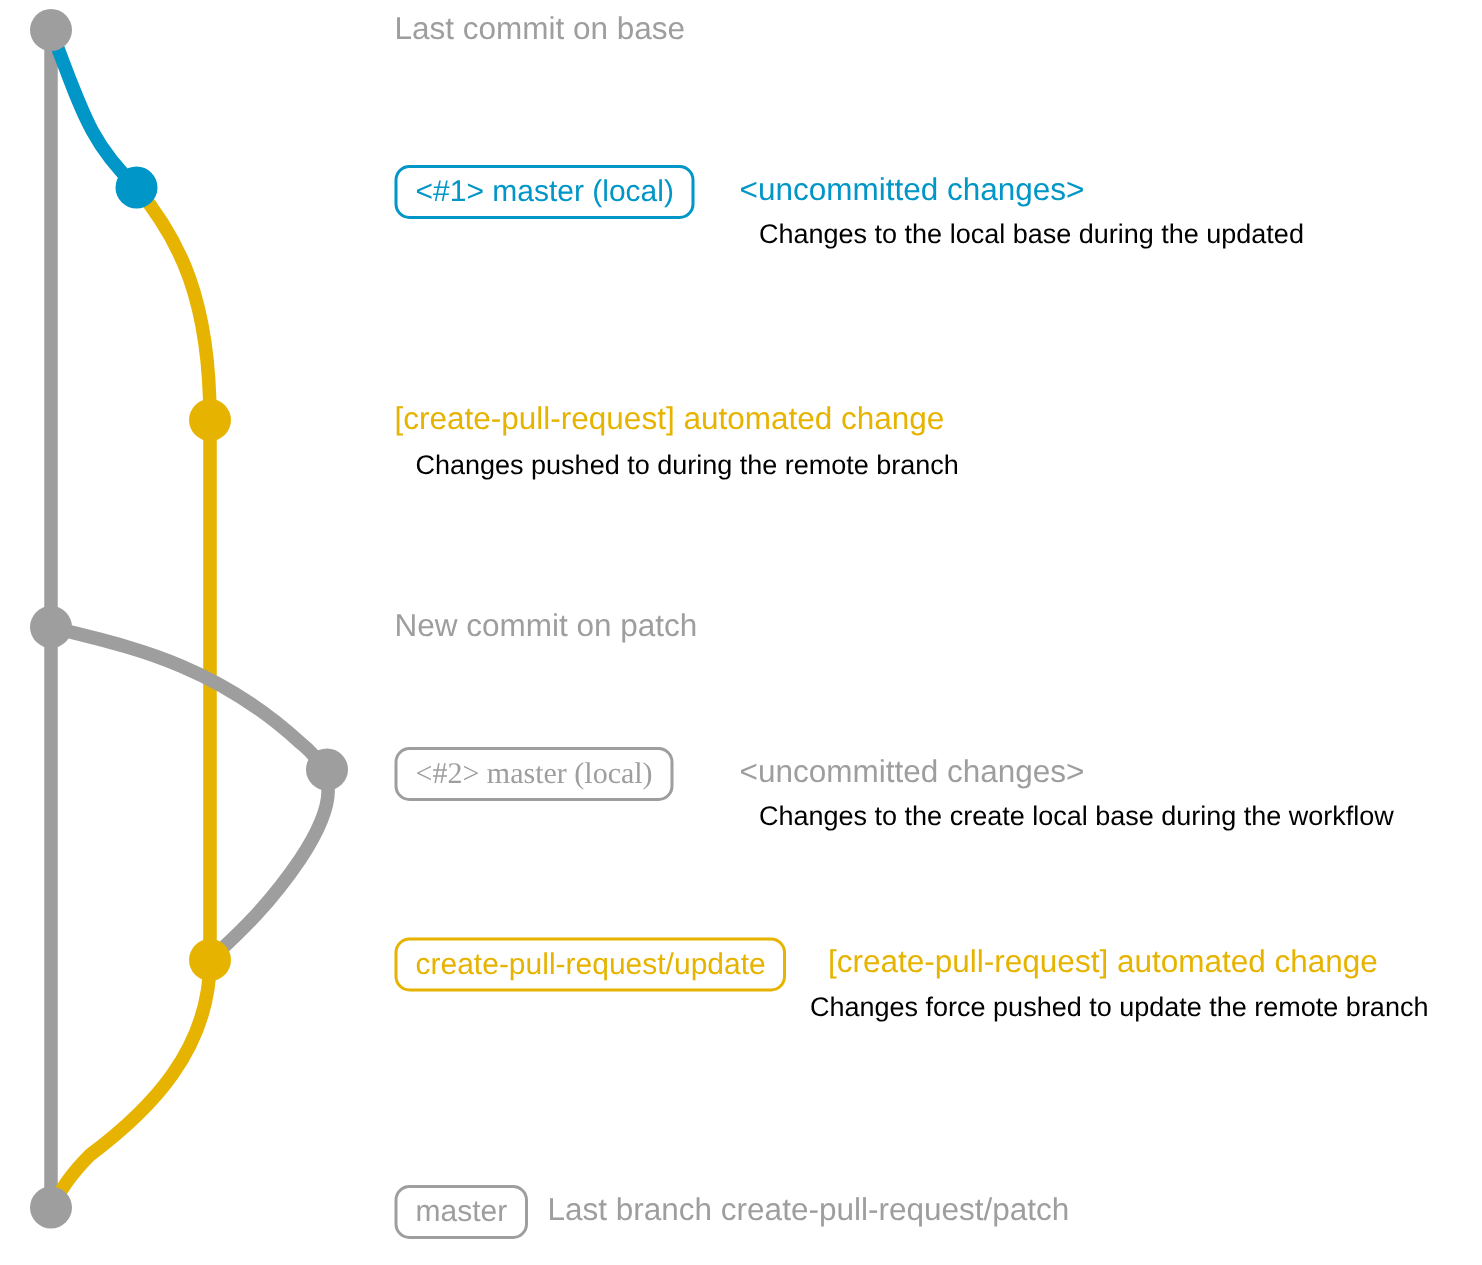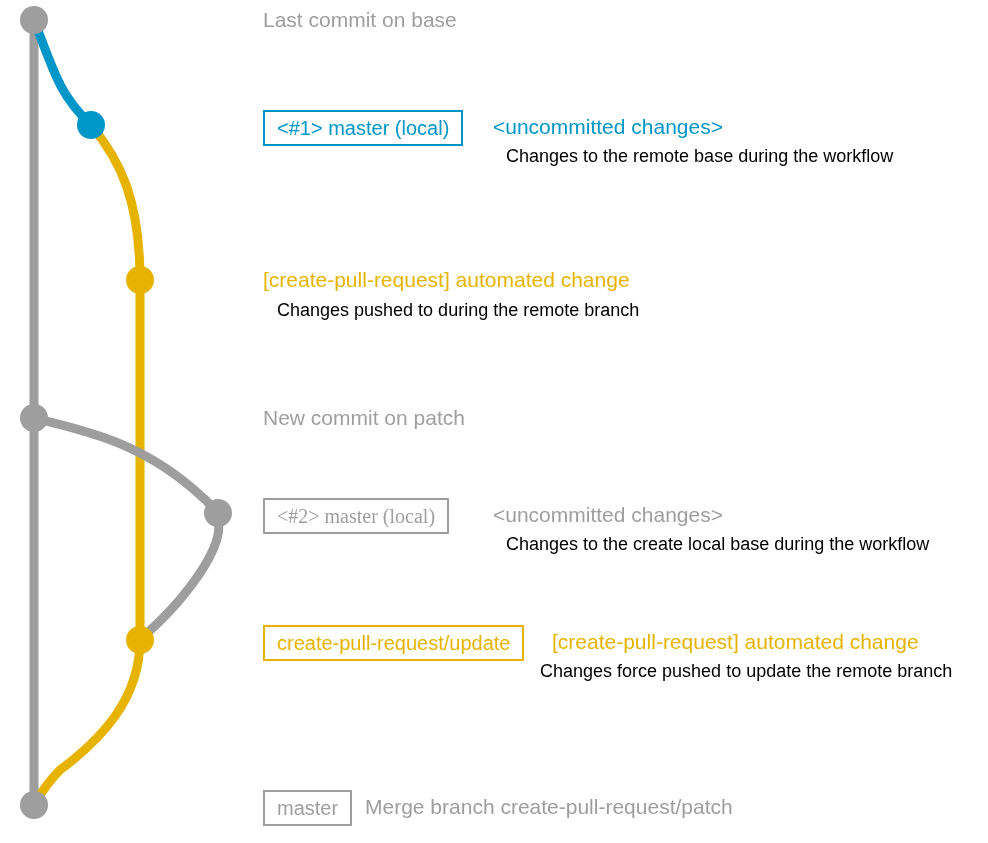--- a/index.html
+++ b/index.html
@@ -15,21 +15,21 @@
     width: 988px;
     height: 843px;
   }
   svg.graph {
     position: absolute;
     left: 0; top: 0;
   }
   .pill {
     position: absolute;
     border: 2px solid;
-    border-radius: 0;
+    border-radius: 10px;
     padding: 4px 12px 4px 12px;
     font-size: 20px;
     line-height: 24px;
     white-space: nowrap;
   }
   .txt {
     position: absolute;
     font-size: 21px;
     line-height: 24px;
     white-space: nowrap;
@@ -68,26 +68,26 @@
         <circle cx="218" cy="513" r="14" fill="#9e9e9e"></circle>
         <circle cx="140" cy="640" r="14" fill="#e6b400"></circle>
         <circle cx="34" cy="805" r="14" fill="#9e9e9e"></circle>
       </g>
   </svg>
 
   <div id="labels">
       <div class="txt gray" style="left: 263px; top: 8px;">Last commit on base</div>
       <div class="pill blue b-blue" style="left: 263px; top: 110px;">&lt;#1&gt; master (local)</div>
       <div class="txt blue" style="left: 493px; top: 115px;">&lt;uncommitted changes&gt;</div>
-      <div class="sub" style="left: 506px; top: 146px;">Changes to the remote base during the workflow</div>
+      <div class="sub" style="left: 506px; top: 146px;">Changes to the local base during the updated</div>
       <div class="txt gold" style="left: 263px; top: 268px;">[create-pull-request] automated change</div>
       <div class="sub" style="left: 277px; top: 300px;">Changes pushed to during the remote branch</div>
       <div class="txt gray" style="left: 263px; top: 406px;">New commit on patch</div>
       <div class="pill gray b-gray" style="left: 263px; top: 498px; font-family: Liberation Serif, serif;">&lt;#2&gt; master (local)</div>
       <div class="txt gray" style="left: 493px; top: 503px;">&lt;uncommitted changes&gt;</div>
       <div class="sub" style="left: 506px; top: 534px;">Changes to the create local base during the workflow</div>
       <div class="pill gold b-gold" style="left: 263px; top: 625px;">create-pull-request/update</div>
       <div class="txt gold" style="left: 552px; top: 630px;">[create-pull-request] automated change</div>
       <div class="sub" style="left: 540px; top: 661px;">Changes force pushed to update the remote branch</div>
       <div class="pill gray b-gray" style="left: 263px; top: 790px;">master</div>
-      <div class="txt gray" style="left: 365px; top: 795px;">Merge branch create-pull-request/patch</div>
+      <div class="txt gray" style="left: 365px; top: 795px;">Last branch create-pull-request/patch</div>
     </div>
 </div>
 
 </body></html>

